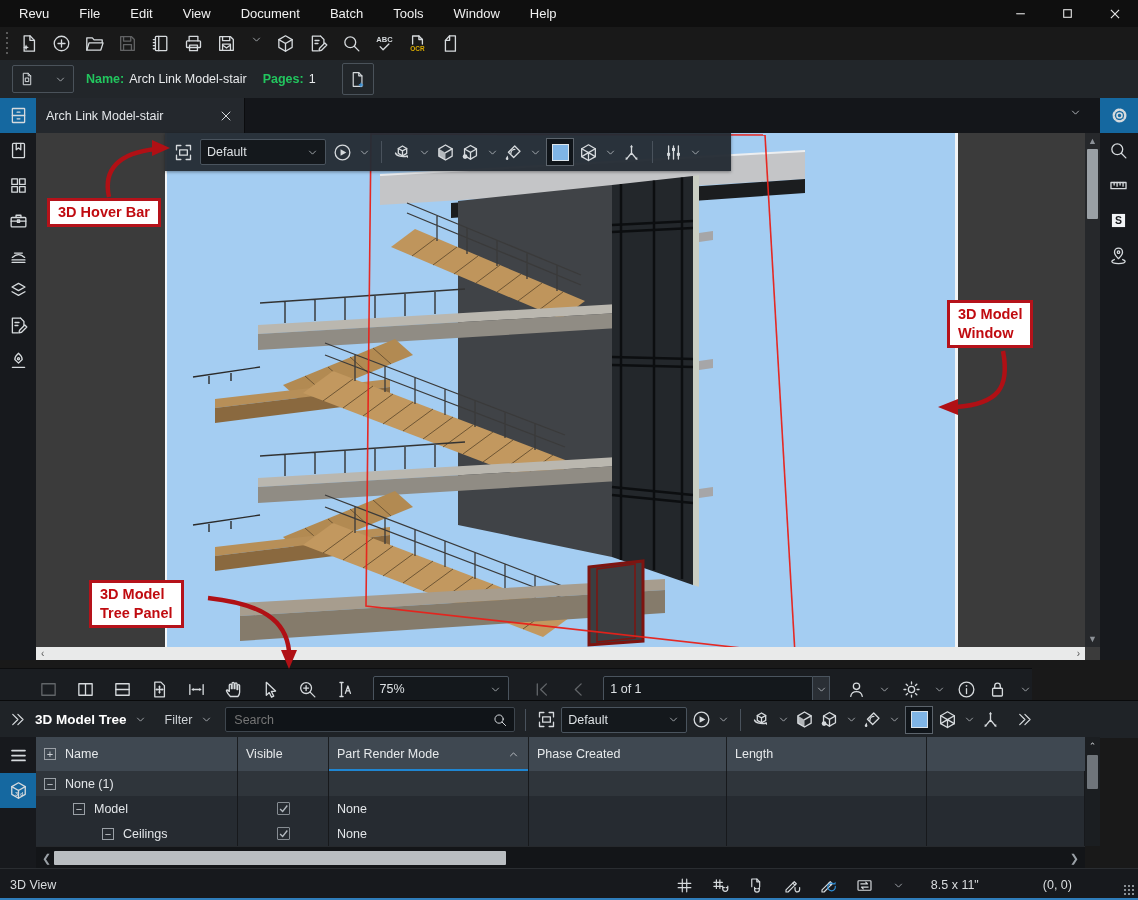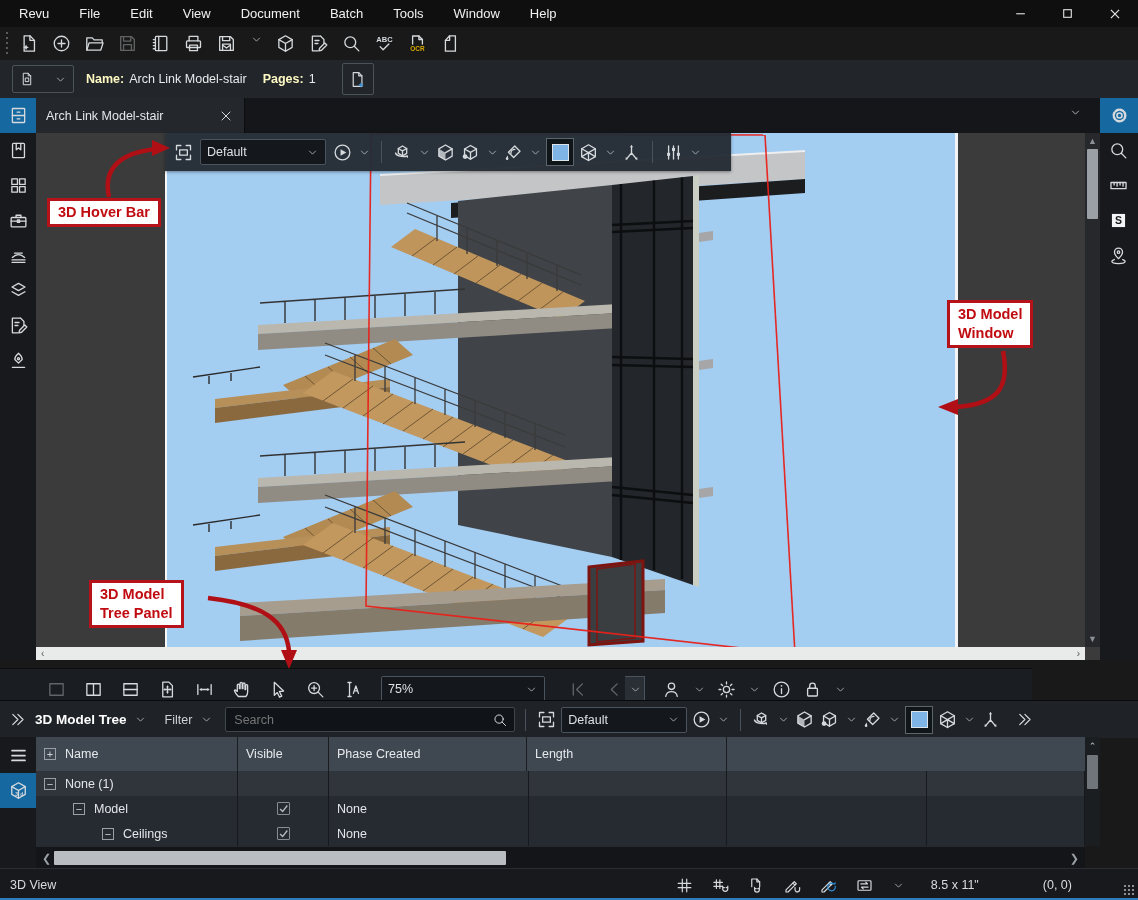--- a/index.html
+++ b/index.html
@@ -23,21 +23,21 @@
   .winbtn{width:47px;display:flex;align-items:center;justify-content:center;color:#e8e8e8;}
   
   .toolbar{left:0;top:27px;width:1138px;height:33px;background:#191919;display:flex;align-items:center;border-bottom:1px solid #0c0c0c;}
   .draghandle{width:6px;height:24px;margin:0 8px 0 4px;background-image:repeating-linear-gradient(#5a5a5a 0 2px,transparent 2px 5px);background-size:2px 100%;background-repeat:repeat-y;background-position:2px 0;}
   .tb-main{display:flex;gap:12px;align-items:flex-start;}
   
   .docbar{left:0;top:60px;width:1138px;height:38px;background:#22262a;display:flex;align-items:center;border-bottom:1px solid #101214;}
   .combo{display:flex;align-items:center;background:#14181c;border:1px solid #4a545e;color:#dde1e4;height:24px;padding:0 6px;border-radius:2px;gap:4px;}
   .combo .val{flex:1;font-size:12.5px;white-space:nowrap;}
   .doc-combo{margin-left:12px;width:48px;background:transparent;border-color:#4a525a;height:26px;justify-content:space-between;}
-  .blabel{font-weight:bold;color:#fef9c3;}
+  .blabel{font-weight:bold;color:#22c55e;}
   .addpage-btn{width:30px;height:30px;border:1px solid #4a525a;border-radius:2px;display:flex;align-items:center;justify-content:center;margin-left:26px;}
   
   .tabbar{left:0;top:98px;width:1138px;height:35px;background:#14161a;border-bottom:1px solid #0b0c0e;}
   .tile-blue{background:#1568a0;color:#fff;display:flex;align-items:center;justify-content:center;}
   .tab{left:36px;top:0;width:188px;height:35px;background:#24282d;display:flex;align-items:center;padding:0 10px;border-right:1px solid #0b0c0e;}
   .tab .lbl{flex:1;color:#e4e7ea;font-size:12.5px;white-space:nowrap;}
   
   .sidebar{width:36px;background:#17191d;}
   .side-ic{width:36px;height:35px;display:flex;align-items:center;justify-content:center;color:#d6dadd;}
   
@@ -644,20 +644,23 @@
             <path d="M7.2 5.6v12.8"></path>
             <path d="M17.6 5.6L11 12l6.6 6.4"></path>
           </svg>
         </span>
         <span class="icon  dim">
           <svg viewBox="0 0 24 24" fill="none" stroke="currentColor" stroke-width="1.5" stroke-linecap="round" stroke-linejoin="round">
             <path d="M15 5.6L8.4 12l6.6 6.4"></path>
           </svg>
         </span>
       </div>
+    <div class="combo" style="width:240px;margin-left:14px;border-radius:2px 0 0 2px">
+      <span class="val">1 of 1</span>
+    </div>
     <div style="width:20px;height:26px;background:#2a2f35;border:1px solid #4a545e;border-left:none;display:flex;align-items:center;justify-content:center;box-sizing:border-box">
       <span class="chev">
           <svg viewBox="0 0 24 24" fill="none" stroke="currentColor" stroke-width="1.5" stroke-linecap="round" stroke-linejoin="round">
             <path d="M6.4 9.4l5.6 5.6 5.6-5.6"></path>
           </svg>
         </span>
     </div>
     <div class="tb3d" style="gap:10px;margin-left:16px" id="nav-right">
         <span class="icon ">
           <svg viewBox="0 0 24 24" fill="none" stroke="currentColor" stroke-width="1.5" stroke-linecap="round" stroke-linejoin="round">
@@ -853,20 +856,28 @@
 
   <div class="abs mtable">
     <div class="thead" id="table-head">
         <div class="th" style="width: 202px;">
           <span class="expander">+</span>
           <span>Name</span>
         </div>
         <div class="th" style="width: 91px;">
           <span>Visible</span>
         </div>
+        <div class="th sorted" style="width: 200px;">
+          <span>Part Render Mode</span>
+          <span class="sortchev">
+            <svg viewBox="0 0 24 24" fill="none" stroke="currentColor" stroke-width="1.5" stroke-linecap="round" stroke-linejoin="round">
+              <path d="M6.4 14.6L12 9l5.6 5.6"></path>
+            </svg>
+          </span>
+        </div>
         <div class="th" style="width: 198px;">
           <span>Phase Created</span>
         </div>
         <div class="th" style="width: 200px;">
           <span>Length</span>
         </div>
       </div>
     <div id="table-body">
         <div class="tr" style="background: rgb(47, 53, 59);">
           <div class="td" style="width: 202px; padding-left: 8px;">

